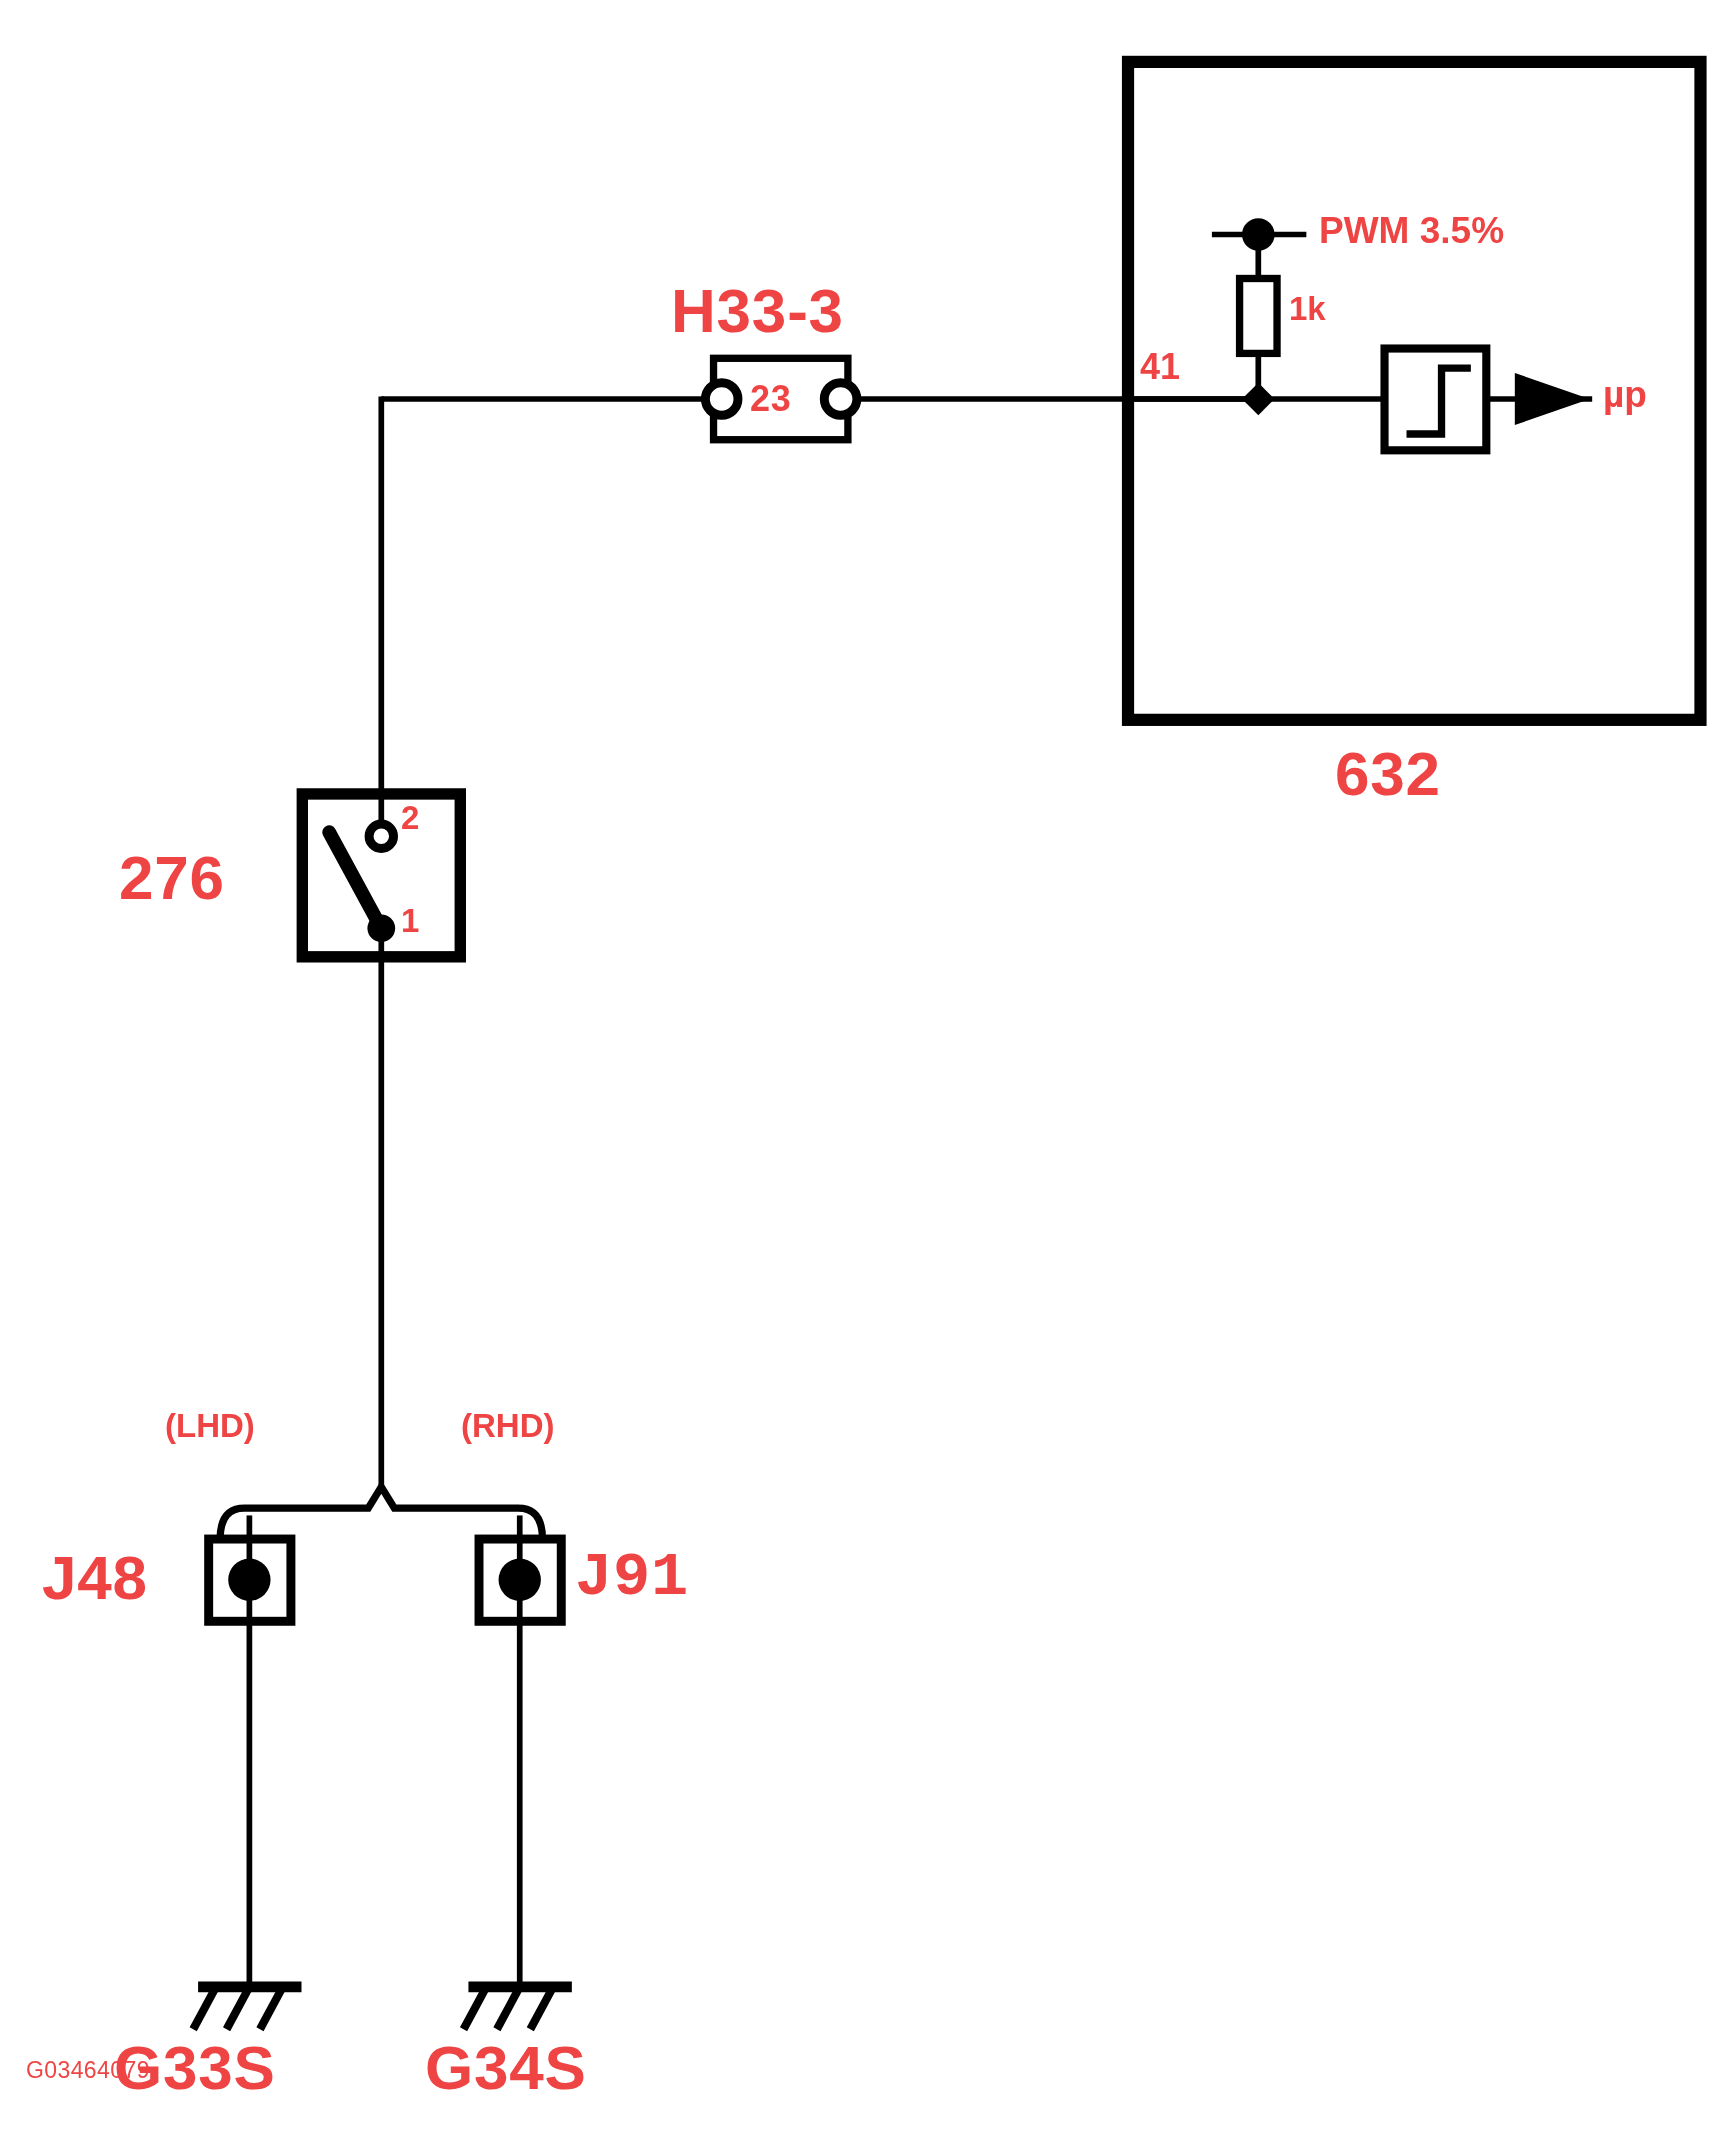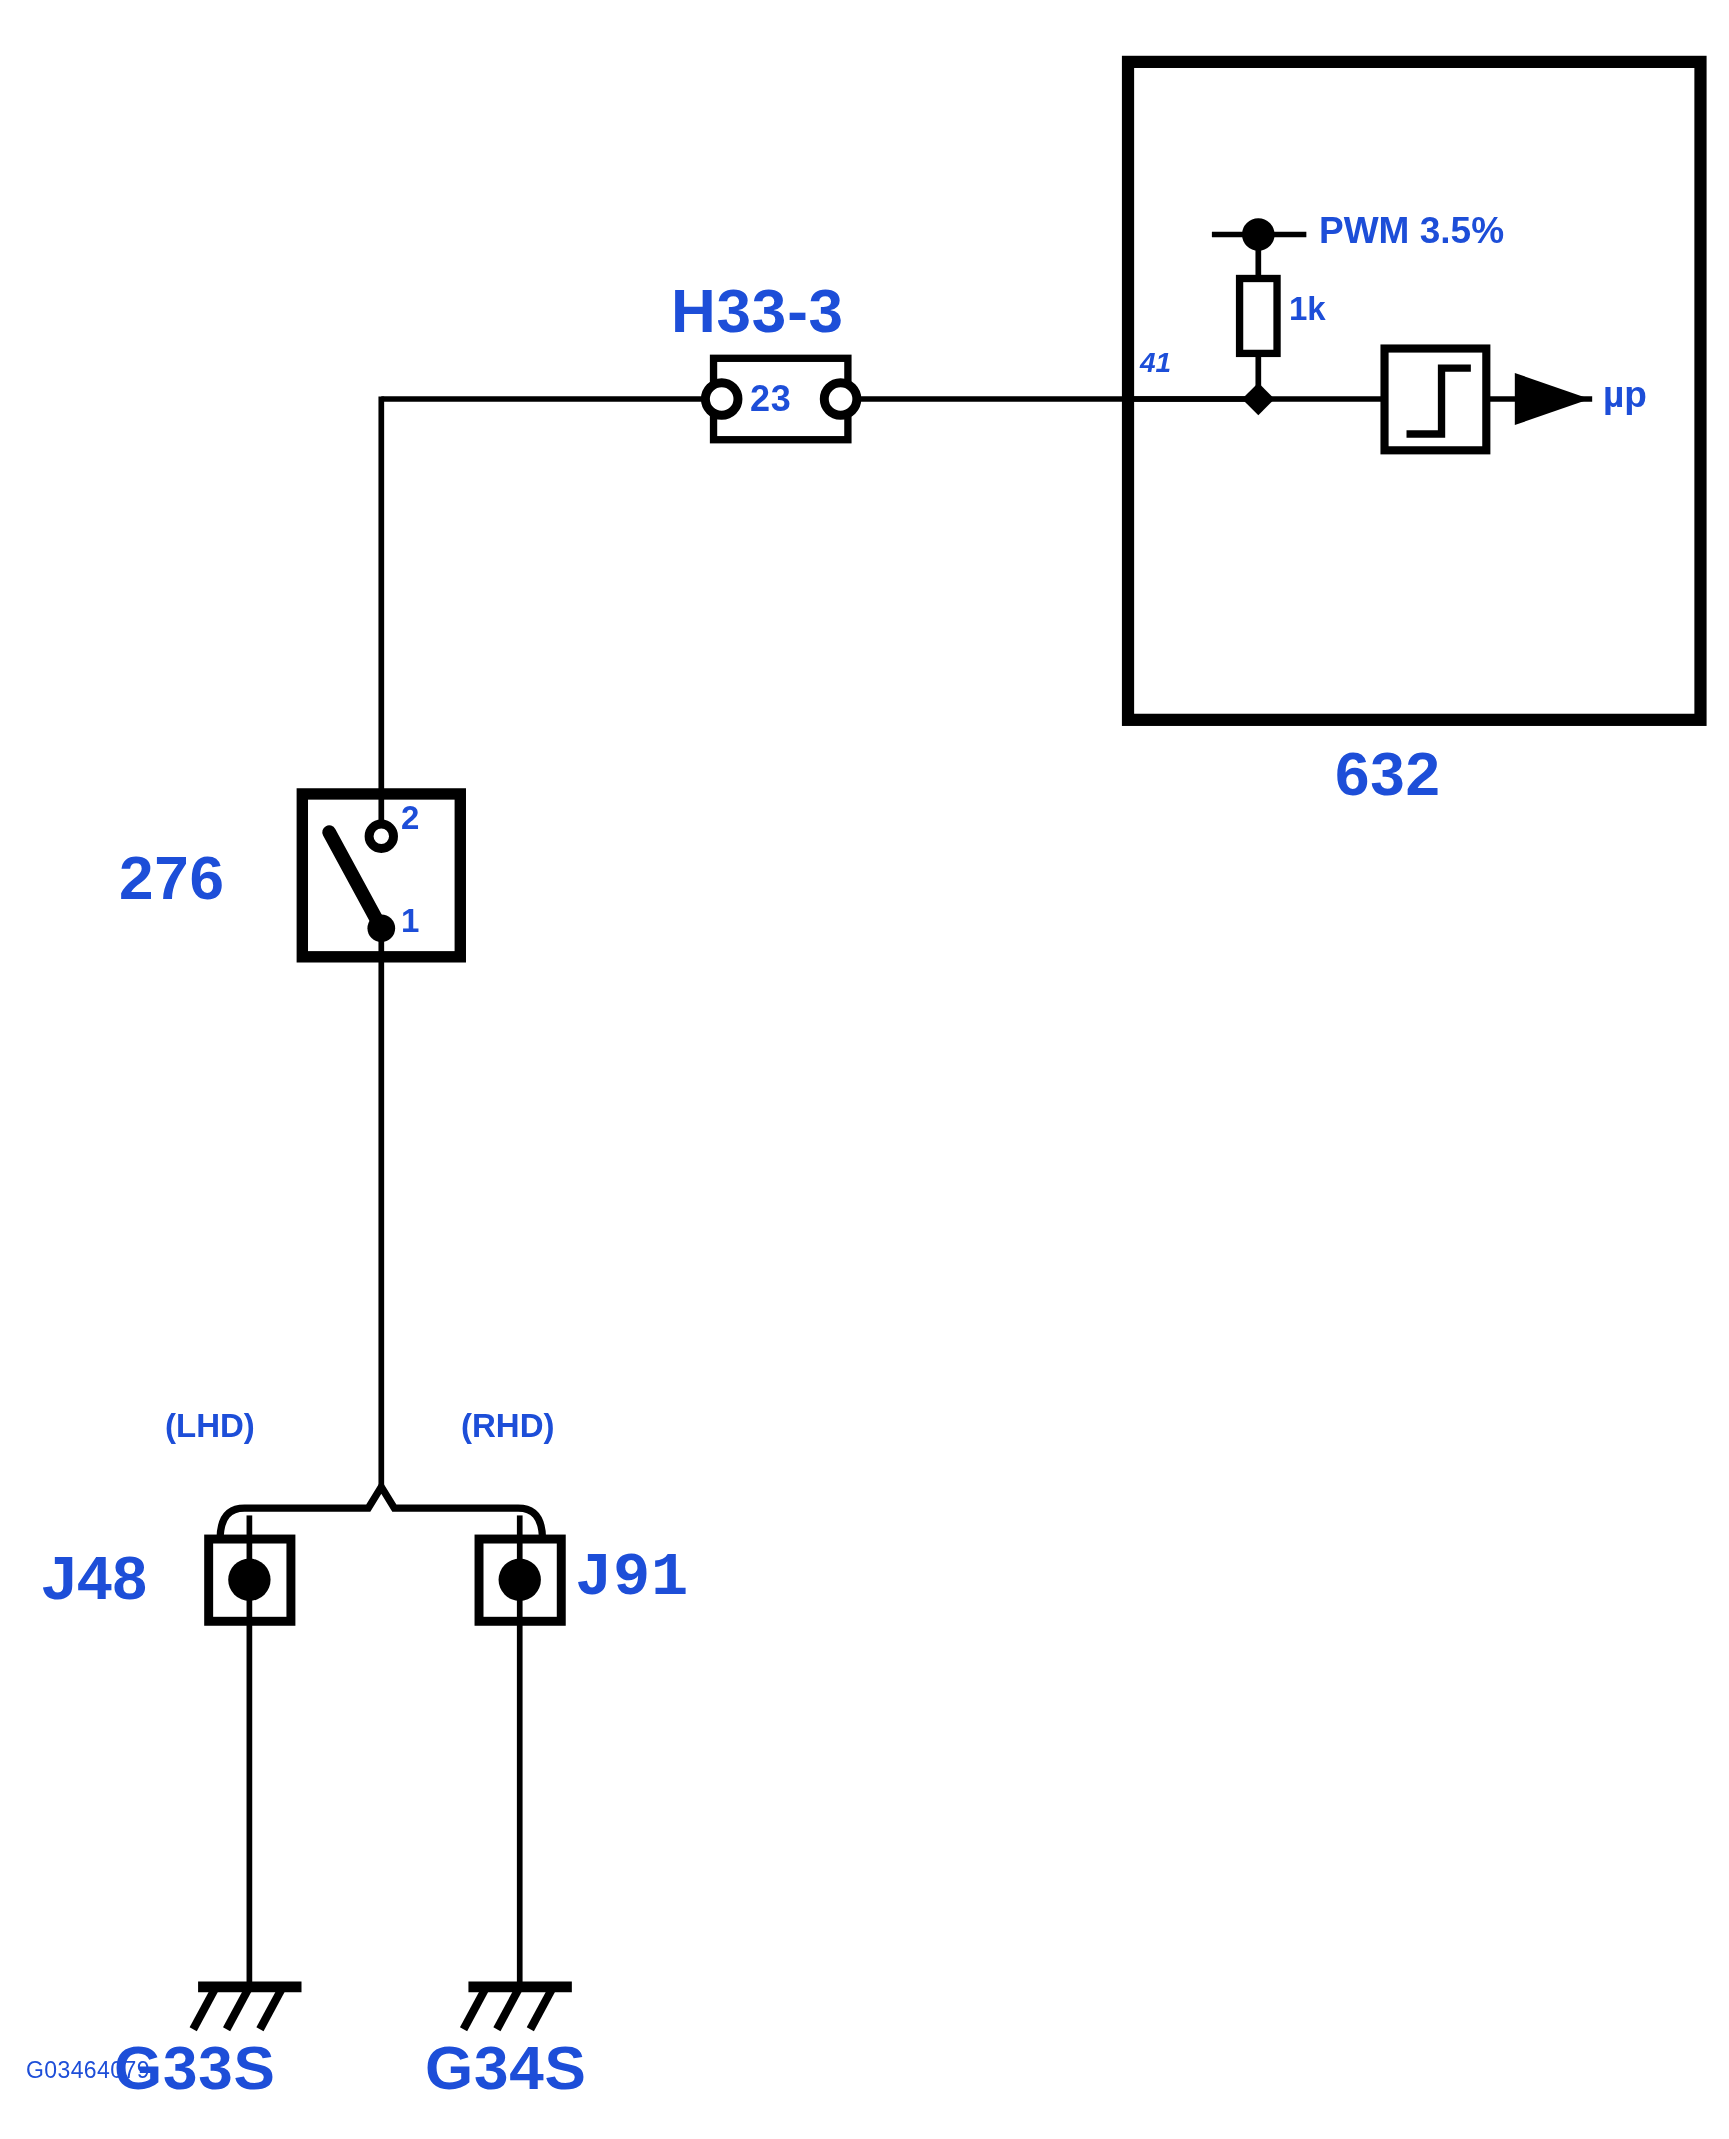--- a/index.html
+++ b/index.html
@@ -24,21 +24,21 @@
     top: 0;
     left: 0;
     width: 1730px;
     height: 2140px;
     display: block;
   }
   .lbl {
     position: absolute;
     white-space: nowrap;
     font-family: "Liberation Sans", sans-serif;
-    color: #1d4ed8;
+    color: #ef4444;
     line-height: 1;
   }
   
   .lbl-xl {
     font-size: 62px;
     font-weight: bold;
     letter-spacing: 0.8px;
   }
   
   .lbl-md {
@@ -49,23 +49,22 @@
     font-size: 33px;
     font-weight: bold;
   }
   
   .lbl-ref {
     font-size: 23px;
     font-weight: normal;
     letter-spacing: 0.4px;
   }
   .lbl-pin {
-    font-size: 28px;
+    font-size: 36px;
     font-weight: bold;
-    font-style: italic;
   }
   .lbl-term {
     font-size: 33px;
     font-weight: bold;
   }
   .lbl-conn-num {
     font-size: 36px;
     font-weight: bold;
     letter-spacing: 0.8px;
   }

